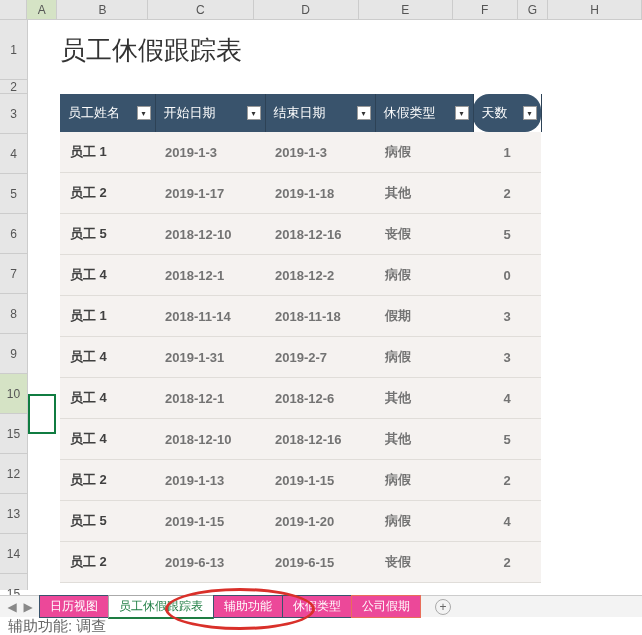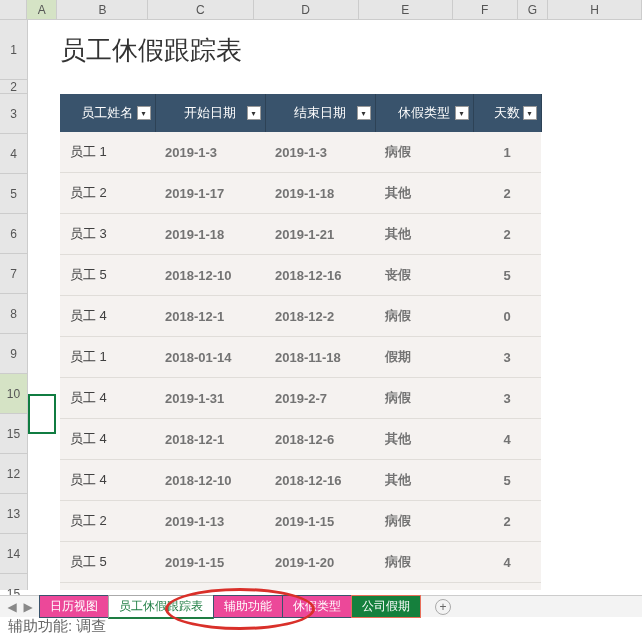--- a/index.html
+++ b/index.html
@@ -17,44 +17,44 @@
     .row-h.first { height: 60px; }
     .row-h.short { height: 14px; }
     .row-h.sel { background: #d5e3c5; }
 
     .grid { flex: 1; overflow: hidden; position: relative; }
     .title-row { height: 60px; padding-left: 32px; display: flex; align-items: center; }
     .big-title { font-size: 26px; color: #333; font-weight: 400; }
     .spacer-row { height: 14px; }
 
     .track-table { border-collapse: collapse; margin-left: 32px; }
-    .track-table th { background: #39536c; color: #fff; font-weight: 400; font-size: 13px; padding: 10px 8px; text-align: center; position: relative; border-right: 1px solid #2d4256; }
-    .track-table th.center { text-align: center; }
+    .track-table th { background: #39536c; color: #fff; font-weight: 400; font-size: 13px; padding: 10px 8px; text-align: left; position: relative; border-right: 1px solid #2d4256; }
+    .track-table th.center { text-align: left; border-radius: 16px; }
     .track-table th .flt { position: absolute; right: 4px; top: 50%; transform: translateY(-50%); width: 14px; height: 14px; background: #fff; border: 1px solid #999; display: flex; align-items: center; justify-content: center; font-size: 8px; color: #333; }
     .track-table td { padding: 11px 10px; font-size: 13px; color: #737373; background: #f5f2f0; border-bottom: 1px solid #e0ddd9; font-weight: bold; }
-    .track-table td.emp { font-weight: 400; color: #404040; }
+    .track-table td.emp { font-weight: 700; color: #404040; }
     .track-table td.last { text-align: center; }
 
     .col-A { width: 32px; }
     .col-B { width: 95px; }
     .col-C { width: 110px; }
     .col-D { width: 110px; }
     .col-E { width: 98px; }
     .col-F { width: 68px; }
     .col-G { width: 32px; }
     .col-H { width: 98px; }
 
     
     .sheet-tabs { position: absolute; bottom: 18px; left: 0; right: 0; height: 22px; background: #f3f3f3; display: flex; align-items: center; border-top: 1px solid #ccc; font-size: 12px; }
     .nav-btns { display: flex; padding: 0 6px; gap: 4px; color: #888; }
     .nav-btn { width: 12px; text-align: center; cursor: pointer; }
     .tab { padding: 2px 10px; border: 1px solid #aaa; background: #fff; margin-left: -1px; cursor: pointer; color: #333; }
     .tab.dark { background: #ec4899; color: #fff; border-color: #39536c; }
     .tab.active { background: #fff; color: #1e7d42; border-bottom: 2px solid #1e7d42; font-weight: 500; }
-    .tab.red { background: #15803d; color: #fff; border-color: #e86e5a; text-align: right; }
+    .tab.red { background: #ec4899; color: #fff; border-color: #e86e5a; text-align: right; }
     .plus-btn { margin-left: 14px; width: 16px; height: 16px; border: 1px solid #aaa; border-radius: 50%; display: flex; align-items: center; justify-content: center; font-size: 12px; color: #666; cursor: pointer; }
 
     
     .red-circle { position: absolute; left: 165px; bottom: 5px; width: 150px; height: 42px; border: 3px solid #d9302a; border-radius: 50%; pointer-events: none; z-index: 20; }
 
     .status-bar { position: absolute; bottom: 0; left: 0; height: 18px; font-size: 15px; color: #666; padding-left: 8px; display: flex; align-items: center; gap: 8px; }
 
     .active-cell { position: absolute; border: 2px solid #107c41; width: 28px; height: 40px; left: 0px; top: 374px; pointer-events: none; z-index: 5; }
   </style>
 </head>
@@ -116,43 +116,36 @@
             <td class="last">1</td>
           </tr>
           <tr>
             <td class="emp">员工 2</td>
             <td>2019-1-17</td>
             <td>2019-1-18</td>
             <td>其他</td>
             <td class="last">2</td>
           </tr>
           <tr>
-            <td class="emp">员工 3</td>
-            <td>2019-1-18</td>
-            <td>2019-1-21</td>
-            <td>其他</td>
-            <td class="last">2</td>
-          </tr>
-          <tr>
             <td class="emp">员工 5</td>
             <td>2018-12-10</td>
             <td>2018-12-16</td>
             <td>丧假</td>
             <td class="last">5</td>
           </tr>
           <tr>
             <td class="emp">员工 4</td>
             <td>2018-12-1</td>
             <td>2018-12-2</td>
             <td>病假</td>
             <td class="last">0</td>
           </tr>
           <tr>
             <td class="emp">员工 1</td>
-            <td>2018-01-14</td>
+            <td>2018-11-14</td>
             <td>2018-11-18</td>
             <td>假期</td>
             <td class="last">3</td>
           </tr>
           <tr>
             <td class="emp">员工 4</td>
             <td>2019-1-31</td>
             <td>2019-2-7</td>
             <td>病假</td>
             <td class="last">3</td>

